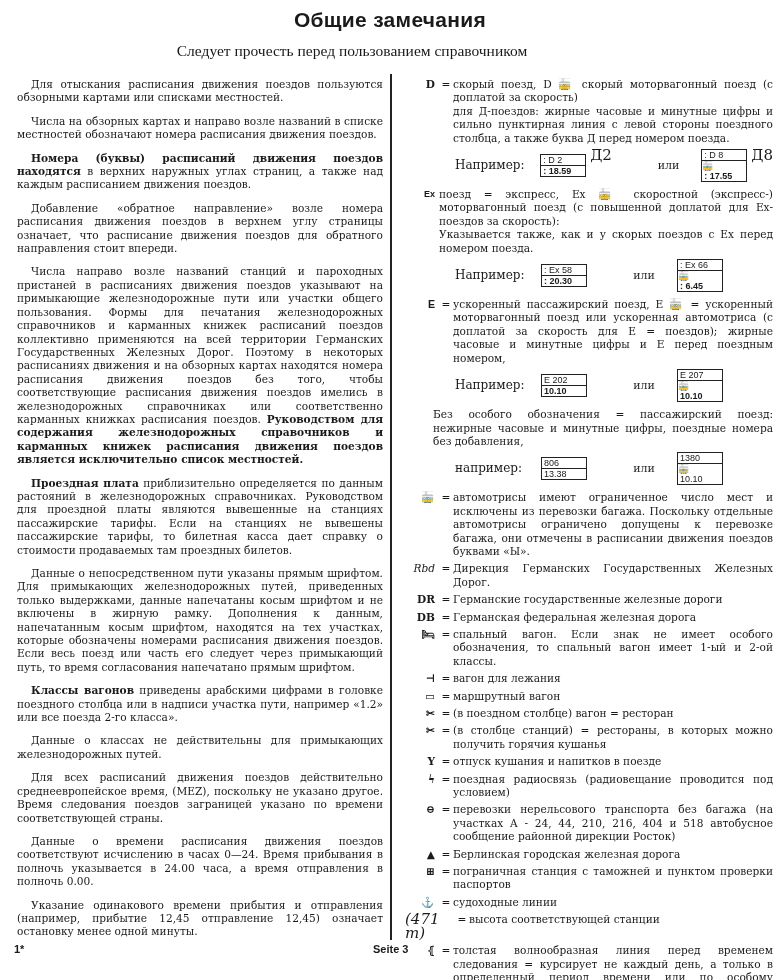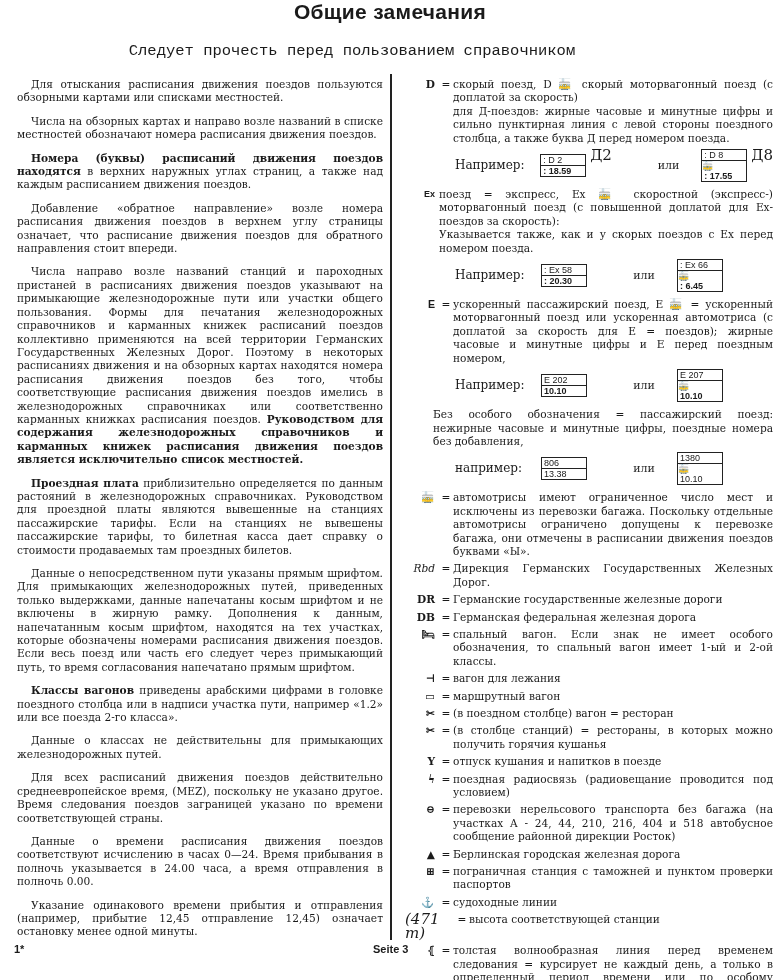--- a/index.html
+++ b/index.html
@@ -1,23 +1,23 @@
 <!DOCTYPE html>
 <html><head>
 <meta charset="utf-8">
 <style>
   html, body { margin: 0; padding: 0; background: #fff; }
   body {
     width: 780px; height: 980px; position: relative; overflow: hidden;
     font-family: "DejaVu Serif", serif; color: #1a1a1a;
   }
-  .title { position: absolute; top: 0; left: 0; width: 780px; text-align: center;
+  .title { position: absolute; top: 8px; left: 0; width: 780px; text-align: center;
     font-family: "Liberation Sans", sans-serif; font-weight: bold; font-size: 21px; letter-spacing: 0.3px; }
   .subtitle { position: absolute; top: 42px; left: 0; width: 704px; text-align: center;
-    font-family: Liberation Mono, monospace; font-size: 15.5px; }
+    font-family: Liberation Serif, serif; font-size: 15.5px; }
   .col-left { position: absolute; left: 17px; top: 78px; width: 366px; font-size: 10.6px; line-height: 13.4px; }
   .divider { position: absolute; left: 390px; top: 74px; width: 2px; height: 866px; background: #222; }
   .col-right { position: absolute; left: 405px; top: 78px; width: 368px; font-size: 10.6px; line-height: 13.4px; }
   .para { text-align: justify; text-indent: 14px; margin: 0 0 10px 0; }
   .para b { font-weight: bold; }
   .legend-heading { text-align: center; font-weight: bold; font-size: 10.8px; margin: 0 0 1px 0; }
   .entry { display: flex; margin: 0 0 4px 0; }
   .sym { width: 34px; flex: none; display: flex; justify-content: flex-end; padding-right: 4px; font-weight: bold; box-sizing: border-box; }
   .sym.wide { width: 50px; font-style: italic; font-weight: normal; font-size: 15px; }
   .eq { width: 14px; flex: none; text-align: center; }

